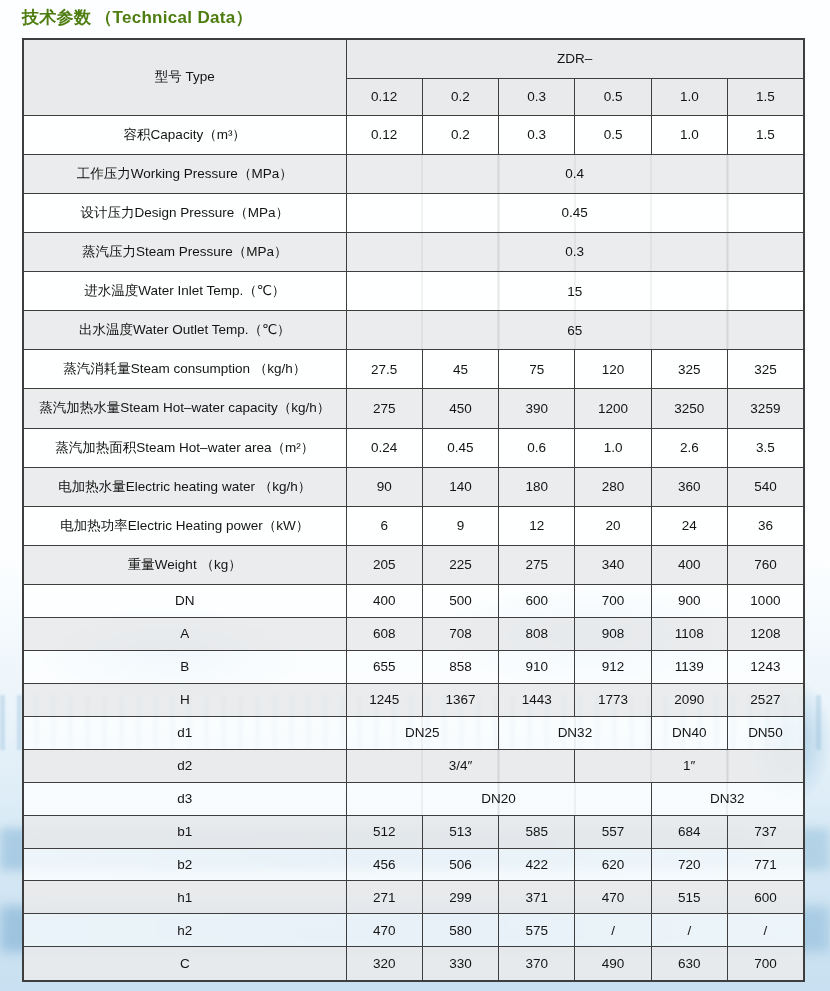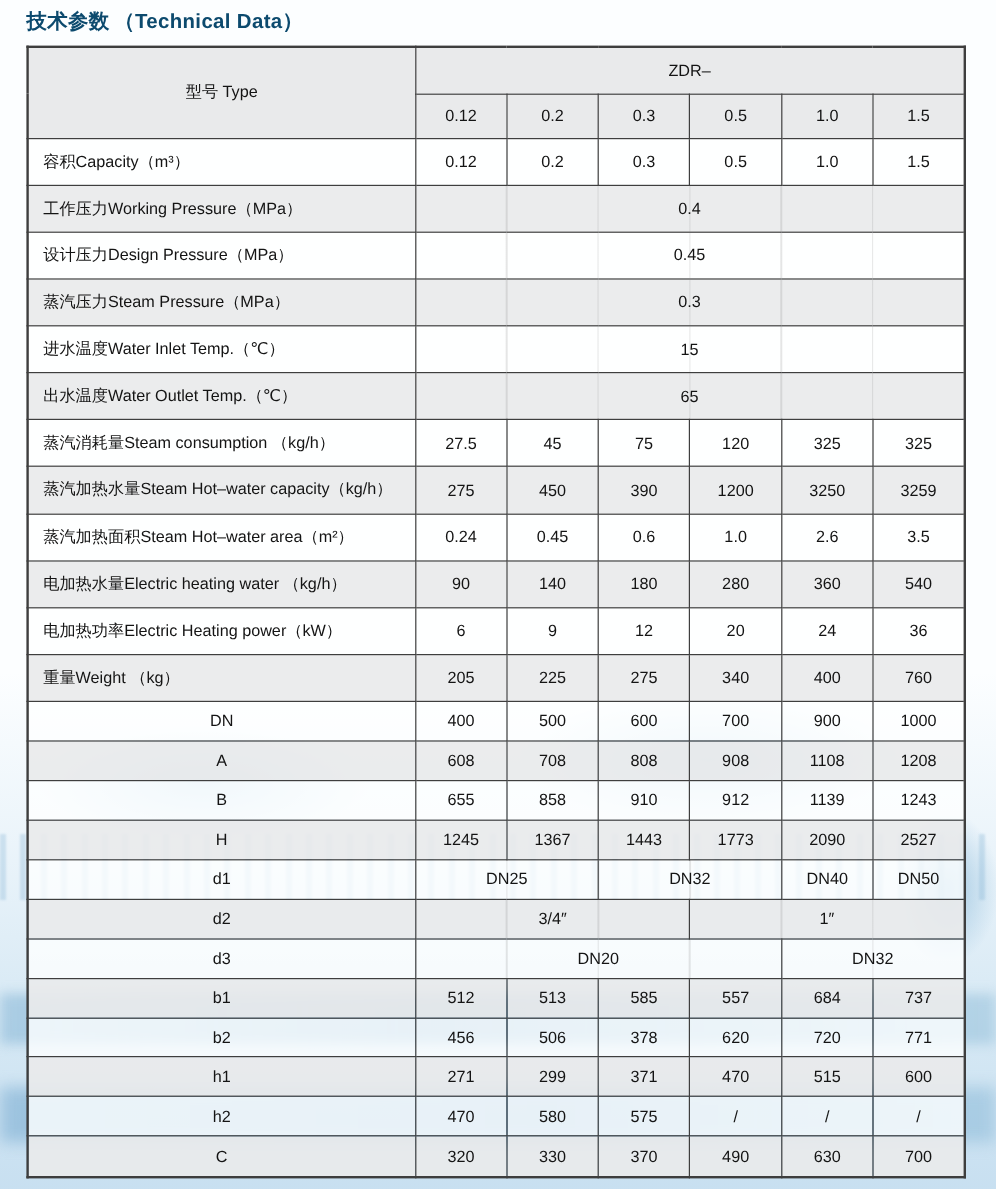--- a/index.html
+++ b/index.html
@@ -22,34 +22,34 @@
   .bg-blob3{position:absolute;left:750px;top:120px;width:80px;height:120px;
     background:radial-gradient(ellipse at center,rgba(120,175,212,0.6),rgba(120,175,212,0) 75%);}
   .bg-ticks{position:absolute;left:0;top:135px;width:830px;height:55px;opacity:.55;filter:blur(1px);
     background:repeating-linear-gradient(to right,rgba(118,170,206,0.5) 0 5px,rgba(118,170,206,0) 5px 17px);}
   .bg-band1{position:absolute;left:0;top:268px;width:830px;height:42px;filter:blur(5px);
     background:linear-gradient(to right,rgba(128,178,212,0.5),rgba(104,160,200,0.66) 45%,rgba(142,188,216,0.48));}
   .bg-band2{position:absolute;left:0;top:346px;width:830px;height:46px;filter:blur(6px);
     background:linear-gradient(to right,rgba(118,170,208,0.55),rgba(98,155,198,0.6) 55%,rgba(135,183,214,0.5));}
 
   .title{position:absolute;left:22px;top:6px;margin:0;font-size:17px;font-weight:bold;
-    color:#0c4a6e;letter-spacing:.3px;white-space:nowrap;}
+    color:#4d7c0f;letter-spacing:.3px;white-space:nowrap;}
   .title .en{margin-left:4px;}
 
   table.tbl{position:absolute;left:22px;top:38px;width:781px;height:944px;
     border-collapse:collapse;table-layout:fixed;}
   .tbl td{border:1.5px solid #3e3e3e;font-size:13.5px;color:#141414;
     text-align:center;vertical-align:middle;padding:0;overflow:hidden;white-space:nowrap;}
   .tbl{border:2px solid #3e3e3e;}
   thead td{background-color:rgba(232,233,234,0.95);}
   tr.hr1{height:39px;}
   tr.hr2{height:37px;}
   tr.r-white td{background-color:rgba(254,255,255,0.8);}
   tr.r-gray td{background-color:rgba(233,234,235,0.92);}
-  td.lbl{text-align:left;padding-left:12px;}
+  td.lbl{text-align:center;}
   td.spancell{background-image:repeating-linear-gradient(to right,
       transparent 0 75.1px, rgba(105,105,105,0.17) 75.1px 76.3px);}
 </style>
 </head>
 <body>
 
 <div class="bg-photo">
   <div class="bg-blob1"></div>
   <div class="bg-blob2"></div>
   <div class="bg-blob3"></div>
@@ -227,21 +227,21 @@
       <td>513</td>
       <td>585</td>
       <td>557</td>
       <td>684</td>
       <td>737</td>
     </tr>
     <tr class="r-white">
       <td>b2</td>
       <td>456</td>
       <td>506</td>
-      <td>378</td>
+      <td>422</td>
       <td>620</td>
       <td>720</td>
       <td>771</td>
     </tr>
     <tr class="r-gray">
       <td>h1</td>
       <td>271</td>
       <td>299</td>
       <td>371</td>
       <td>470</td>

